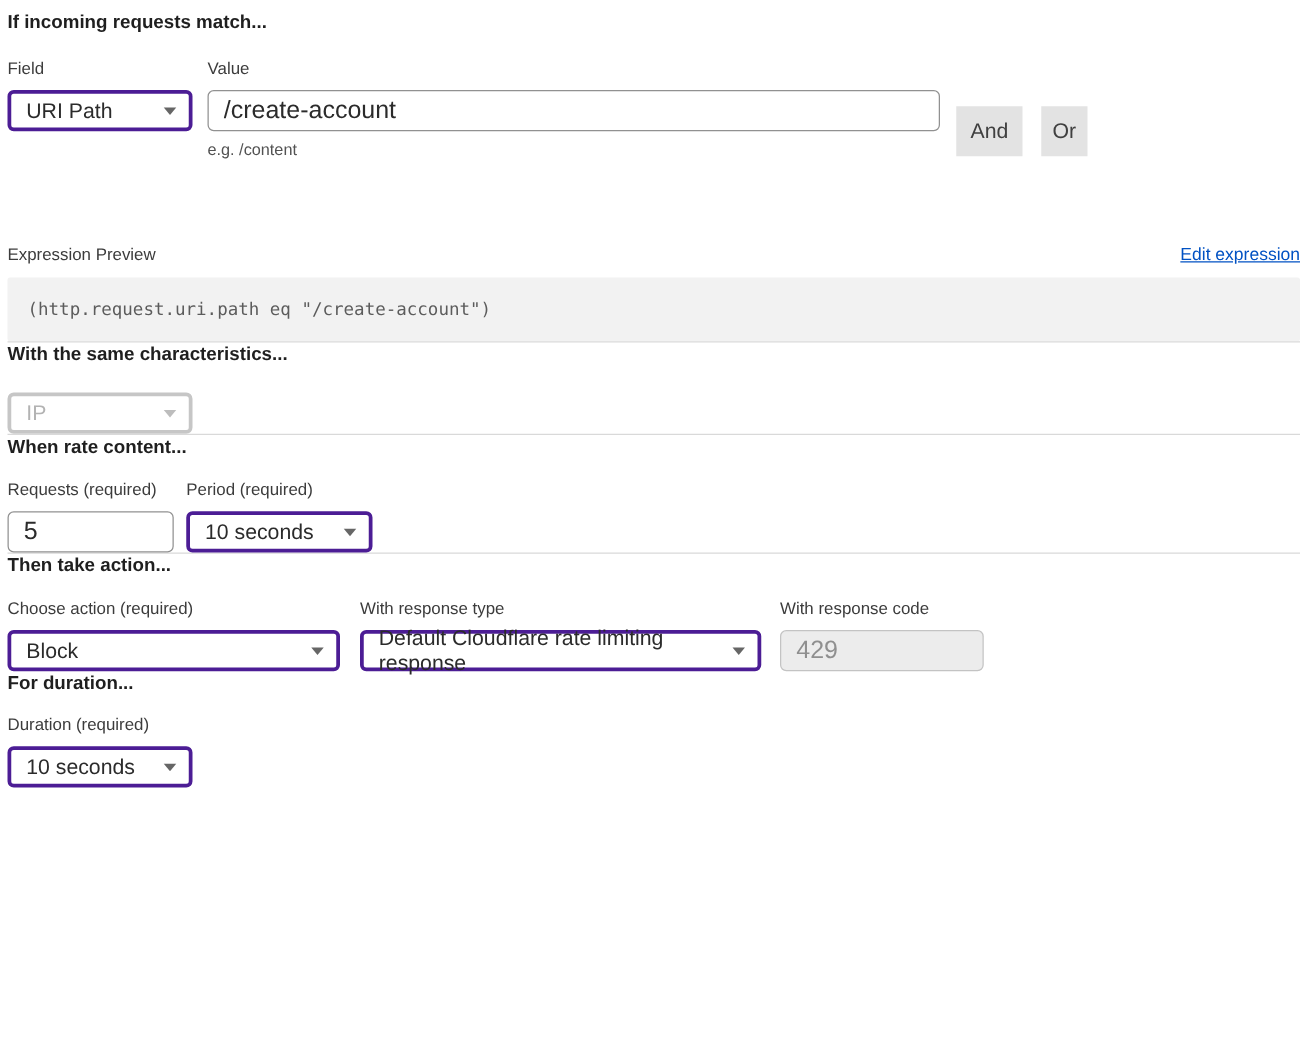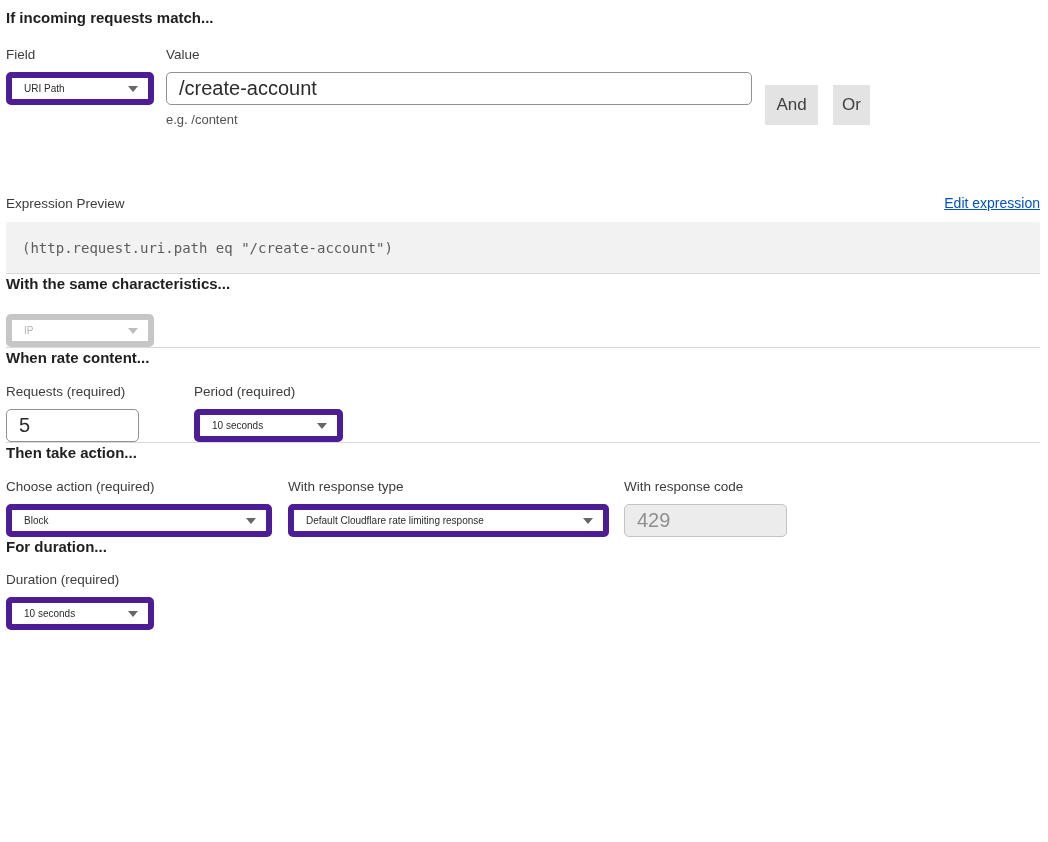--- a/index.html
+++ b/index.html
@@ -23,24 +23,24 @@
   }
   .field-label {
     font-size: 13.5px;
     color: #3c3c3c;
     line-height: 16px;
     display: block;
   }
   
   .control {
     height: 33px;
-    border: 6px solid #4c1d95;
+    border: 3px solid #4c1d95;
     border-radius: 5px;
     background: #ffffff;
-    font-size: 10px;
+    font-size: 17px;
     color: #2b2b2b;
     display: flex;
     align-items: center;
     padding: 0 10px 0 12px;
   }
   .dropdown {
     justify-content: space-between;
     cursor: pointer;
   }
   .chevron {
@@ -131,21 +131,21 @@
     border: none;
     border-top: 1px solid #d9d9d9;
     margin: 0;
   }
   .div1 { margin-top: 34px; }
   .div2 { margin-top: 30px; }
   .div3 { margin-top: 45px; }
   .sec2-heading { margin-top: 37px; }
   .sec2-control { margin-top: 21px; }
   .sec3-heading { margin-top: 39px; }
-  .sec3-row { margin-top: 17px; gap: 45px; }
+  .sec3-row { margin-top: 17px; }
   .w-requests { width: 133px; }
   .w-period { width: 149px; margin-left: 10px; }
   .sec4-heading { margin-top: 40px; }
   .sec4-row { margin-top: 17px; }
   .w-action { width: 266px; }
   .w-resptype { width: 321px; margin-left: 16px; }
   .w-respcode { width: 163px; margin-left: 15px; }
   .sec5-heading { margin-top: 42px; }
   .sec5-group { margin-top: 16px; }
   .w-duration { width: 148px; }

